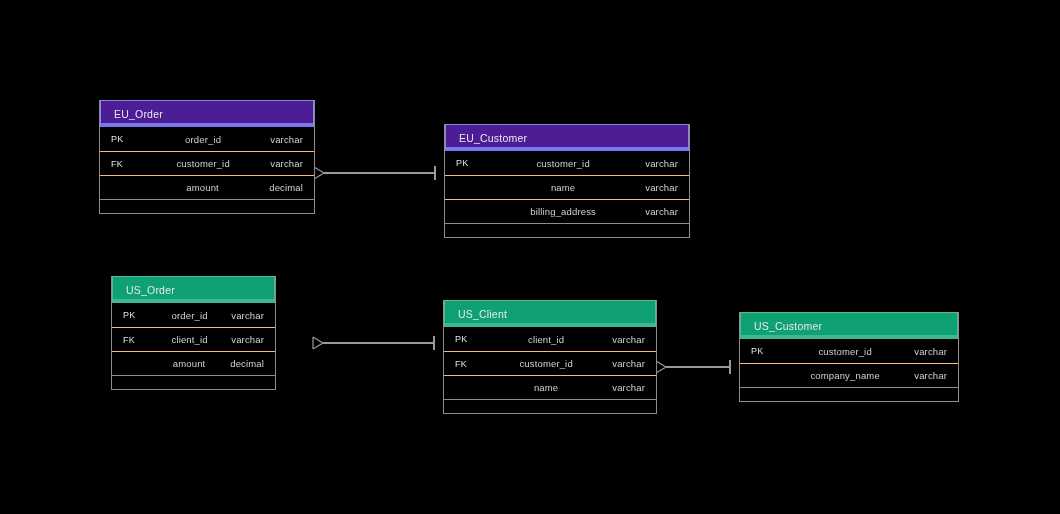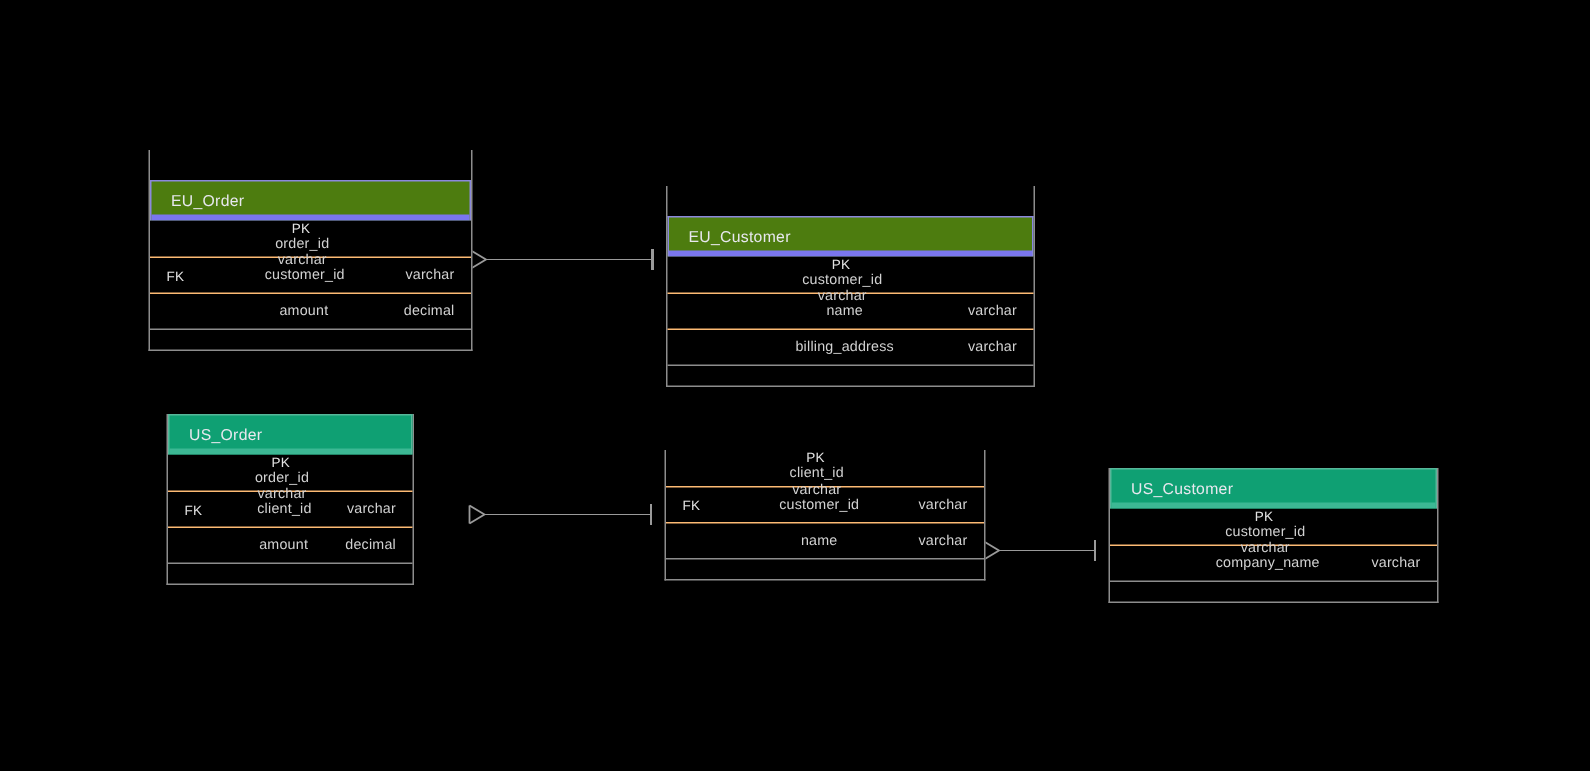--- a/index.html
+++ b/index.html
@@ -41,43 +41,42 @@
     border-bottom: none;
     position: relative;
   }
   .entity-header::after {
     content: "";
     position: absolute;
     left: 0; right: 0; bottom: 0;
     height: 4px;
   }
   .entity.blue .entity-header {
-    background: #4d7c0f;
+    background: #4c1d95;
     border-color: #8b88dd;
-    margin-top: 20px;
   }
   .entity.blue .entity-header::after { background: #7a76ee; }
   .entity.green .entity-header {
     background: #0fa073;
     border-color: #57b79a;
   }
   .entity.green .entity-header::after { background: #3cb894; }
 
   .entity-body { }
   .row {
     height: 24px;
     display: flex;
     align-items: center;
     border-top: 1px solid #fdba74;
     font-size: 9.5px;
     color: #d2d2d2;
     padding: 0 11px 0 0;
     letter-spacing: 0.15px;
   }
-  .row:first-child { border-top: none; flex-direction: column; }
+  .row:first-child { border-top: none; }
   .row .key {
     width: 36px;
     padding-left: 11px;
     font-size: 9px;
     color: #e2e2e2;
     flex: none;
   }
   .row .fname { flex: 1 1 auto; text-align: center; }
   .row .ftype {
     flex: none;
@@ -178,20 +177,21 @@
         </div>
         <div class="row">
           <span class="key"></span>
           <span class="fname">amount</span>
           <span class="ftype">decimal</span>
         </div>
         <div class="row footer"></div>
       </div>
     </div>
     <div class="entity green" style="left: 443px; top: 300px; width: 214px;">
+      <div class="entity-header">US_Client</div>
       <div class="entity-body">
         <div class="row">
           <span class="key">PK</span>
           <span class="fname">client_id</span>
           <span class="ftype">varchar</span>
         </div>
         <div class="row">
           <span class="key">FK</span>
           <span class="fname">customer_id</span>
           <span class="ftype">varchar</span>

